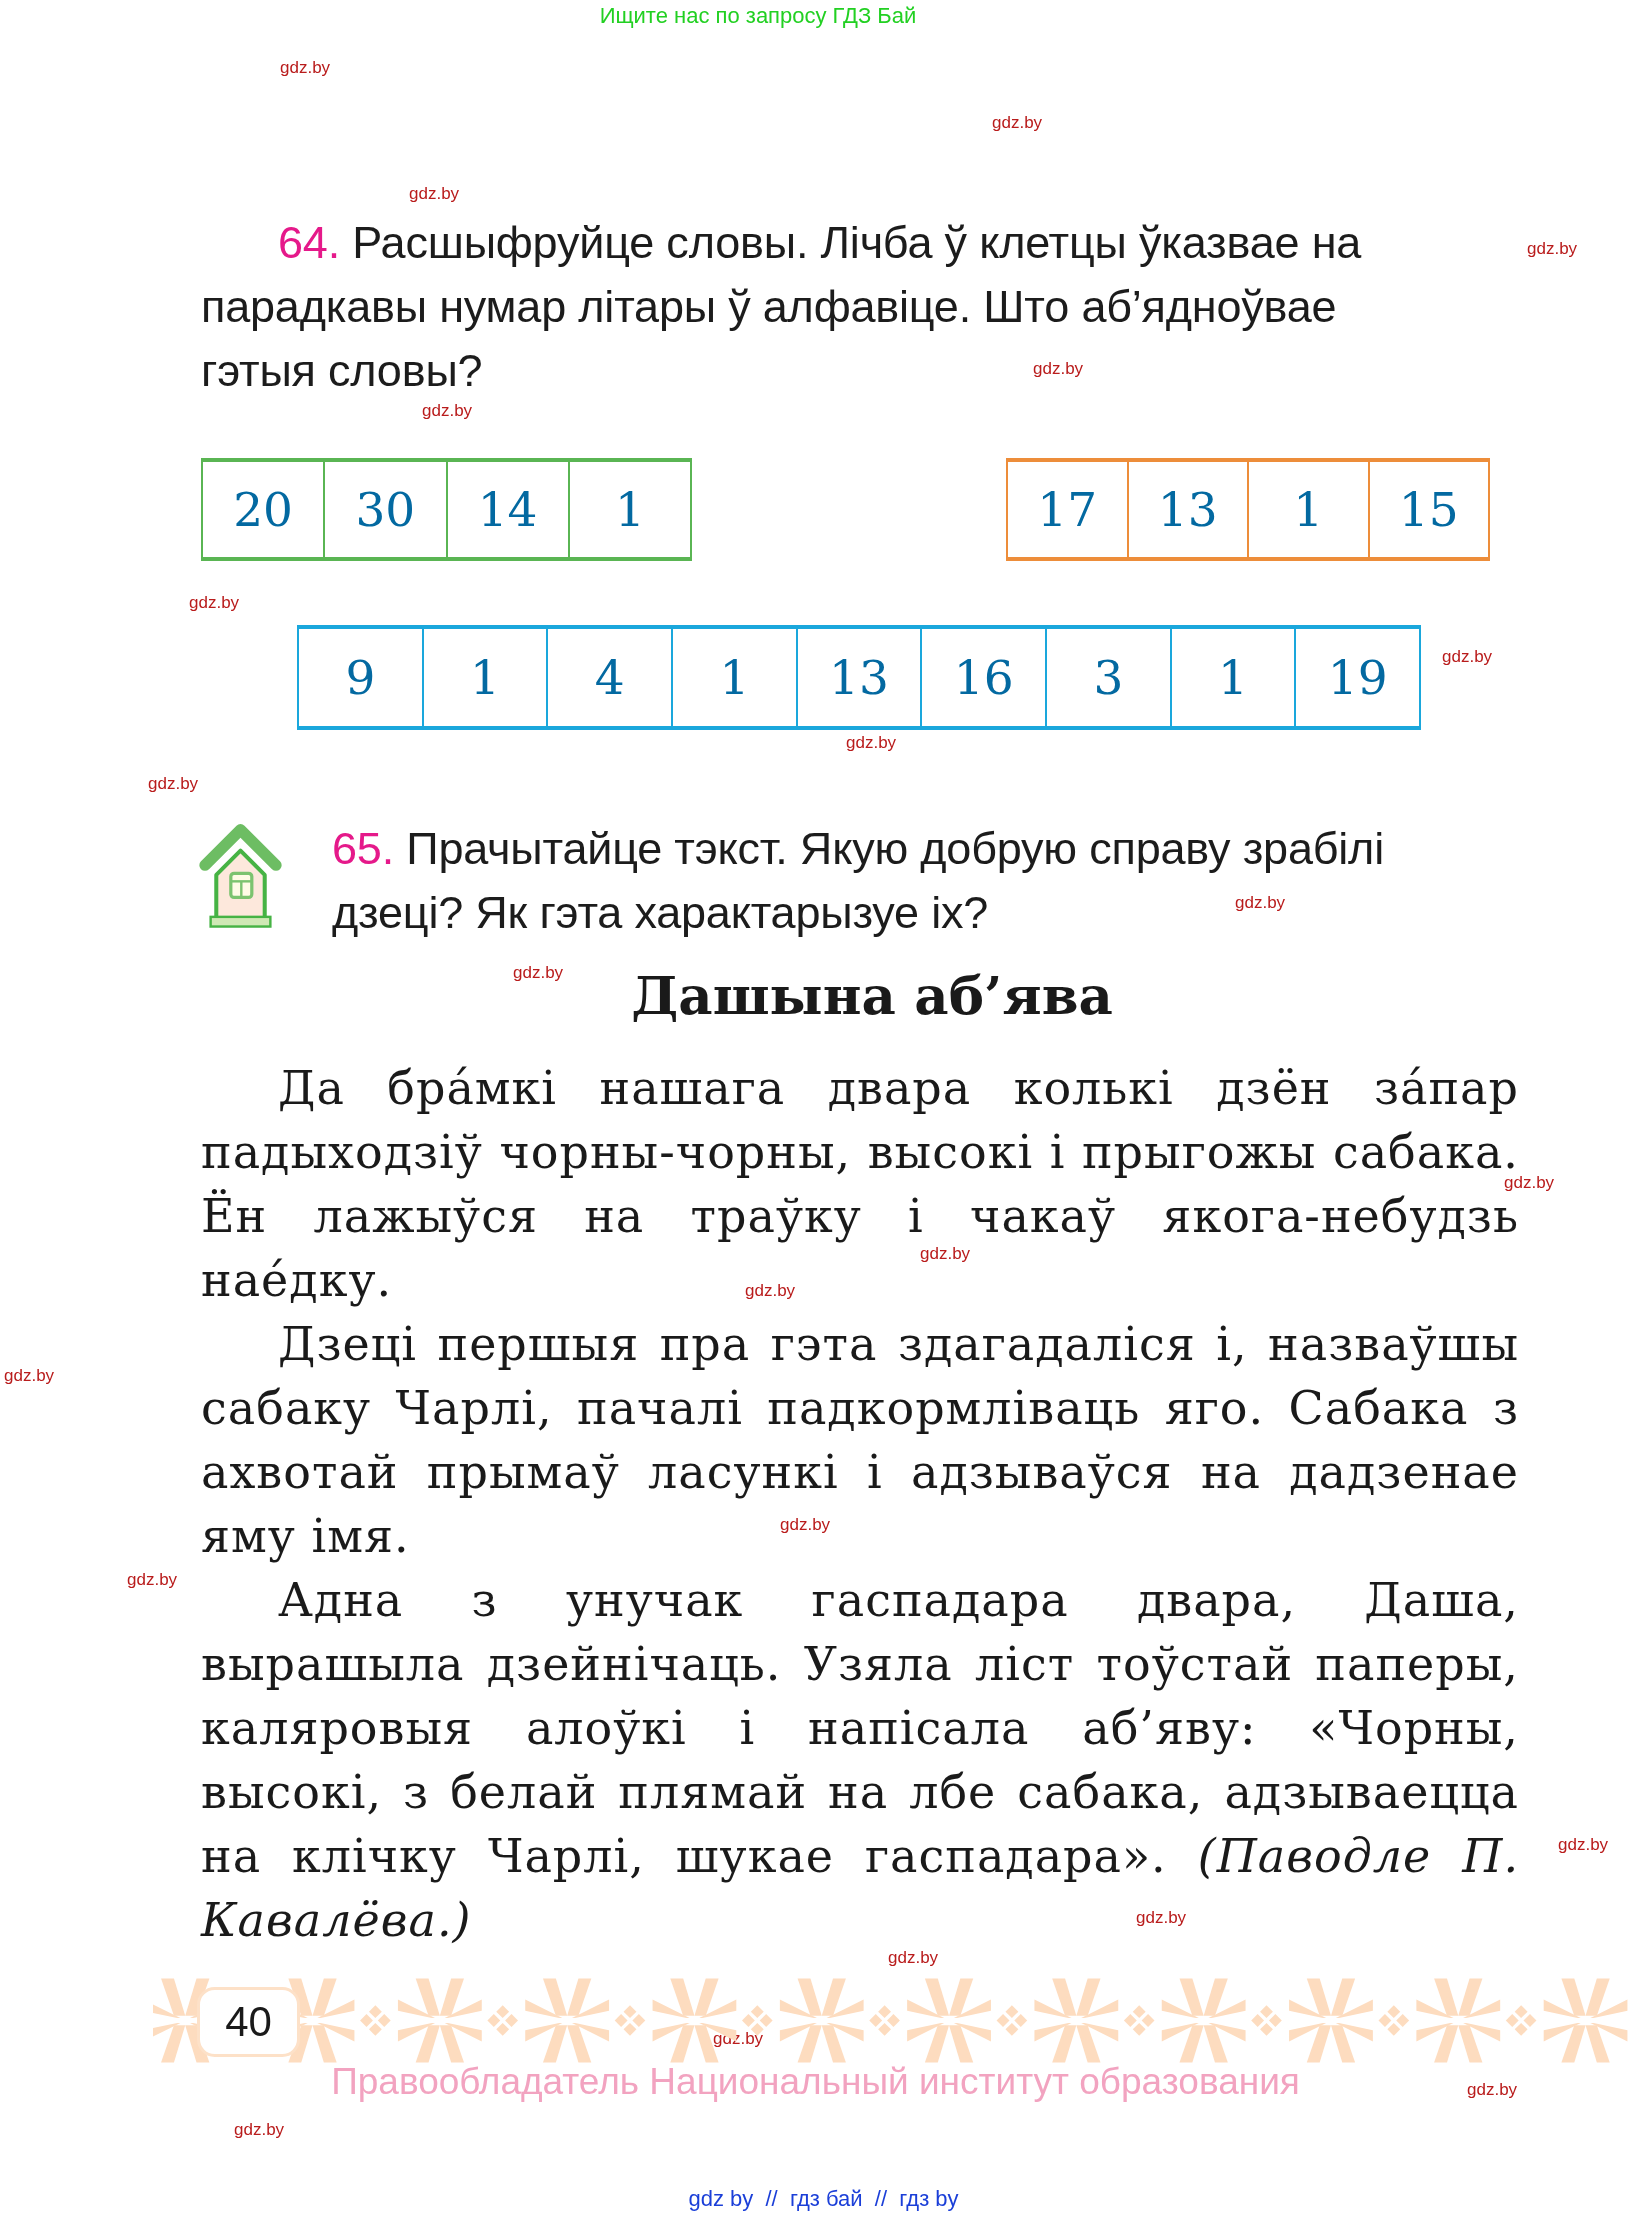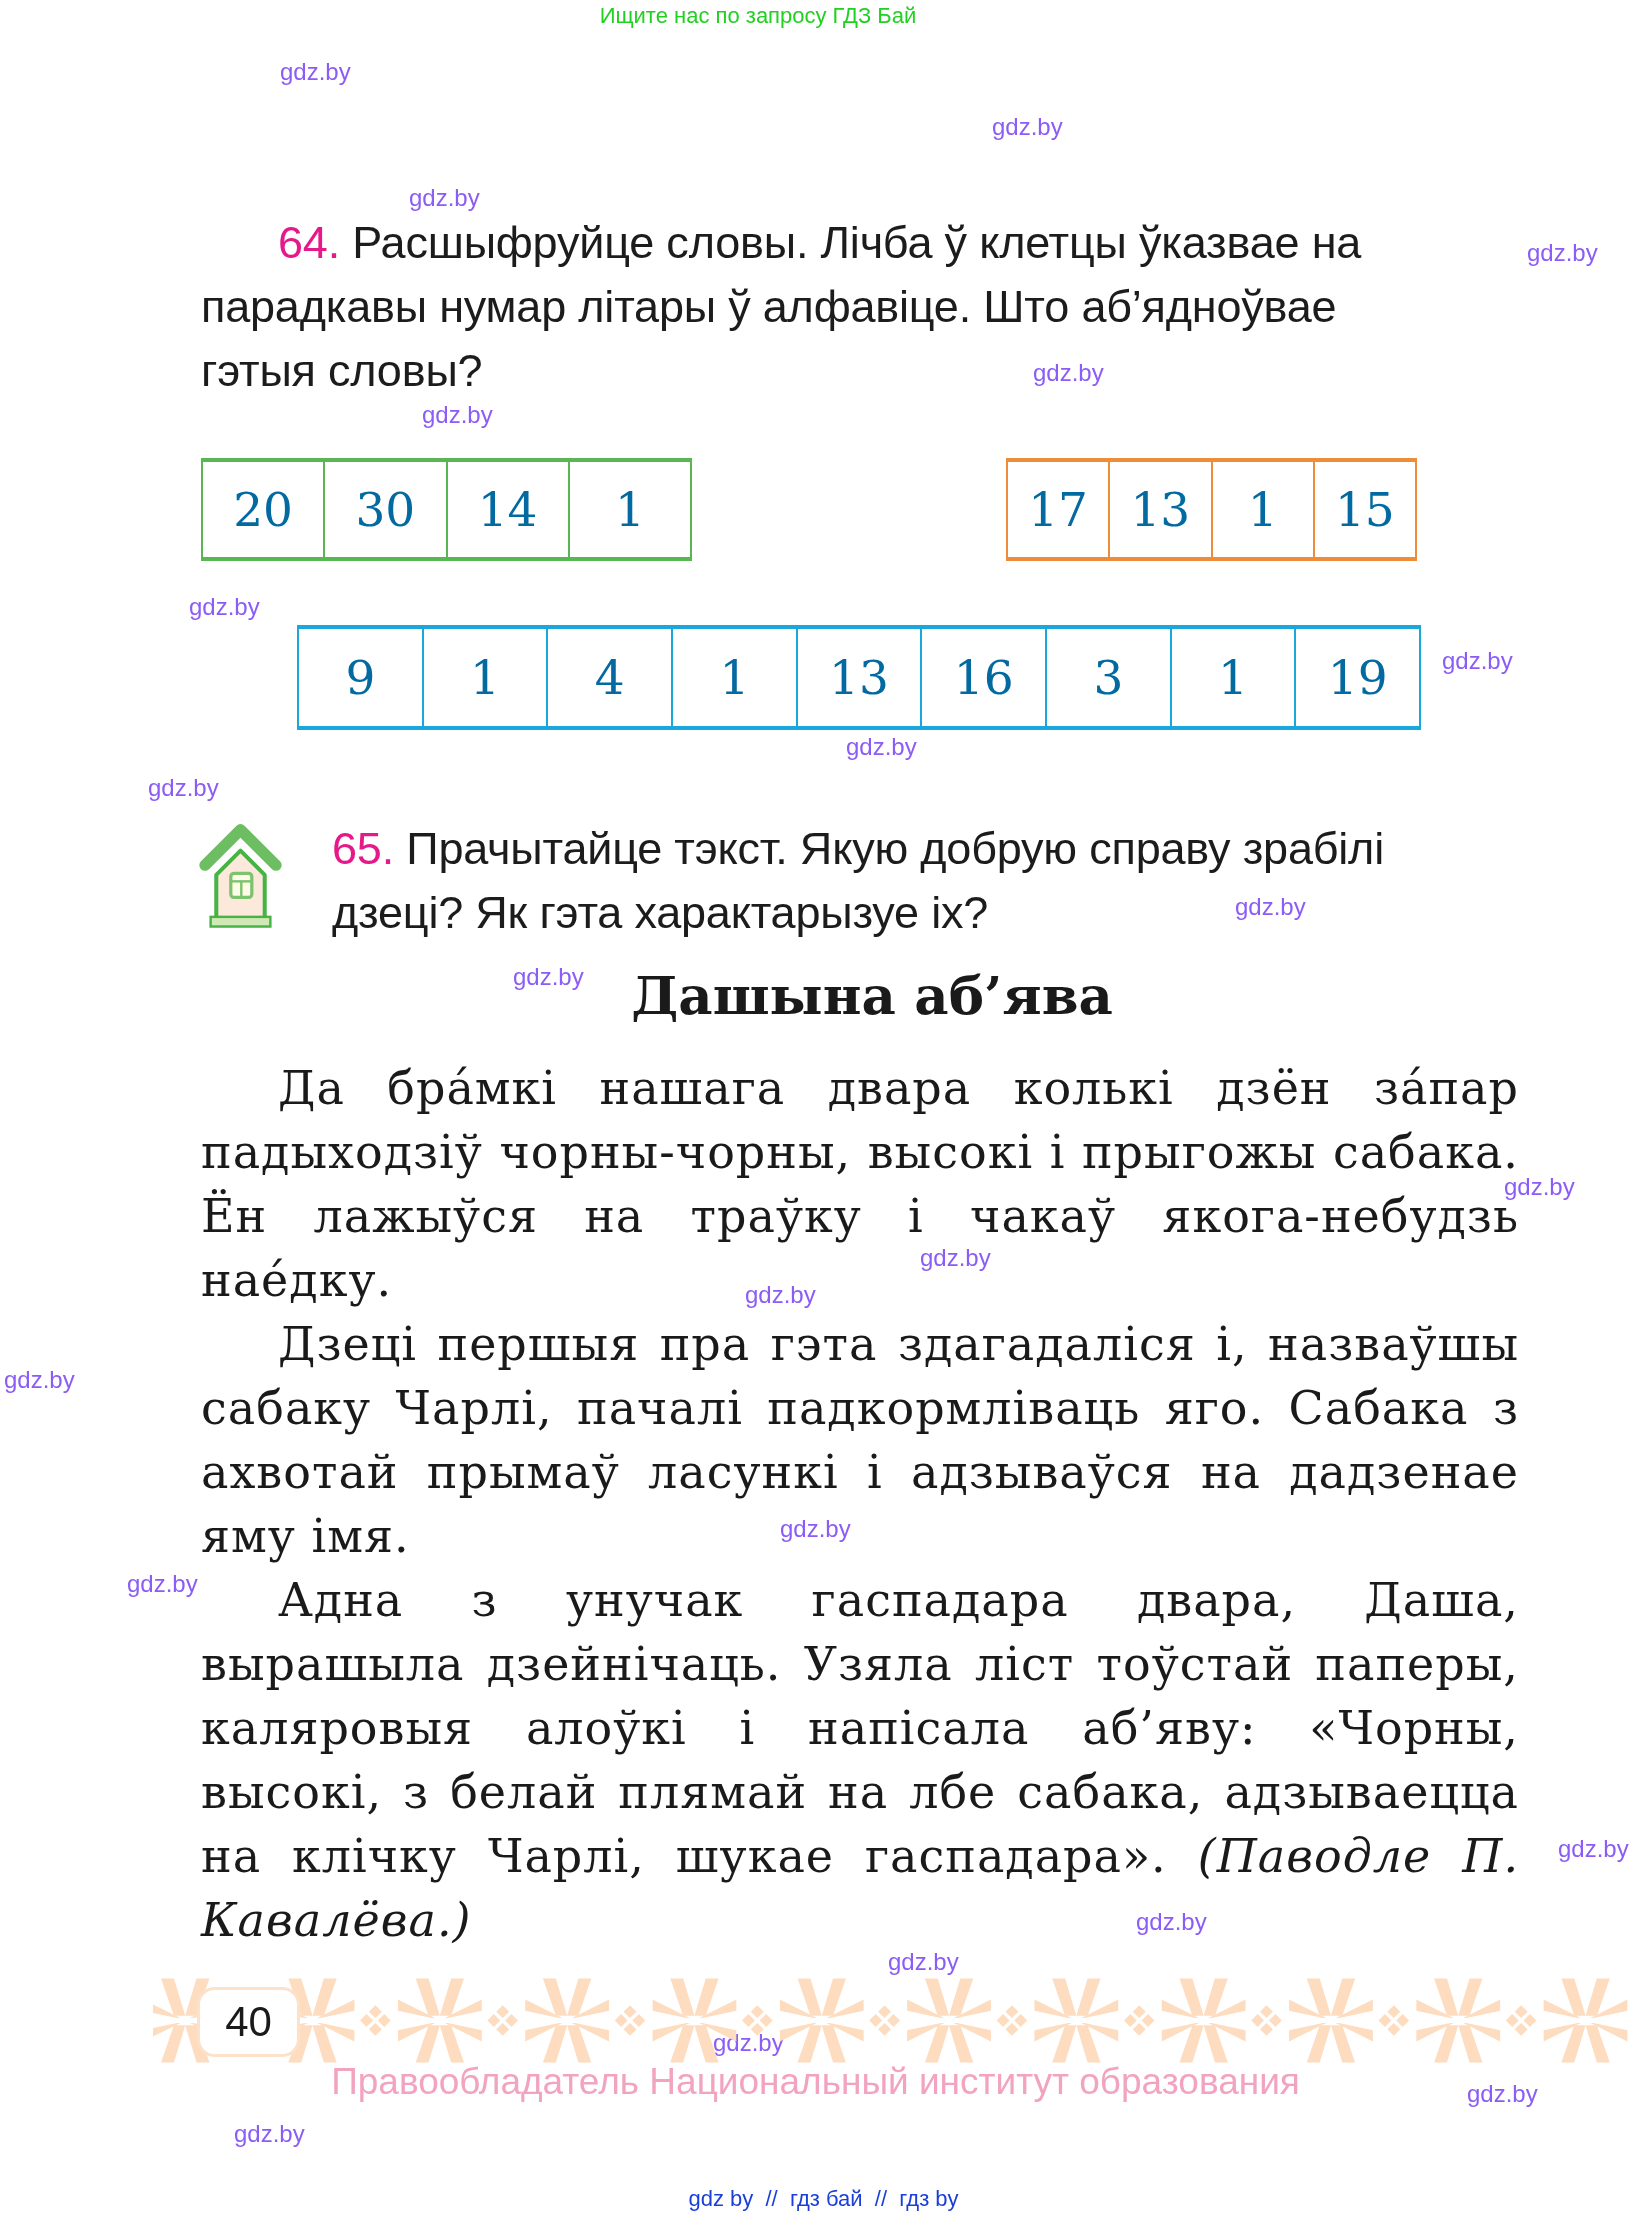--- a/index.html
+++ b/index.html
@@ -2,21 +2,21 @@
 <html style="font-size:13px"><head>
 <meta charset="utf-8">
 <style>
   html, body { margin: 0; padding: 0; background: #ffffff; }
   body { width: 1647px; height: 2216px; position: relative; overflow: hidden; color: #1a1a1a; }
   .abs { position: absolute; }
   .sans { font-family: "Liberation Sans", "DejaVu Sans", sans-serif; }
   .serif { font-family: "DejaVu Serif", "Liberation Serif", serif; }
 
   .top-banner { left: 0; width: 1516px; top: 3.2px; text-align: center; font-size: 22px; color: #22d022; }
-  .wm { font-size: 24px; color: #8b5cf6; white-space: nowrap; }
+  .wm { font-size: 17px; color: #b91c1c; white-space: nowrap; }
 
   .task { left: 201px; width: 1322px; font-size: 45px; line-height: 64px; color: #1c1c1c; letter-spacing: -0.2px; }
   .task .num { color: #e5198a; font-weight: normal; }
   .task p { margin: 0; }
 
   .cells { display: flex; border-style: solid; border-width: 2.4px; border-top-width: 4px; border-bottom-width: 4.8px; box-sizing: border-box; }
   .cell { flex: 1; display: flex; align-items: center; justify-content: center; font-size: 47px; font-family: "DejaVu Serif", "Liberation Serif", serif; color: #0369a1; border-right-style: solid; border-right-width: 2.4px; }
   .cell:last-child { border-right: none; }
   .green { border-color: #5ab553; }
   .green .cell { border-right-color: #5ab553; }
@@ -73,21 +73,21 @@
   <p>гэтыя словы?</p>
 </div>
 
 <div class="abs cells green" style="left:201px; top:458px; width:491px; height:103px;">
   <div class="cell">20</div>
   <div class="cell">30</div>
   <div class="cell">14</div>
   <div class="cell">1</div>
 </div>
 
-<div class="abs cells orange" style="left:1006px; top:458px; width:411px; height:103px;">
+<div class="abs cells orange" style="left:1006px; top:458px; width:484px; height:103px;">
   <div class="cell">17</div>
   <div class="cell">13</div>
   <div class="cell">1</div>
   <div class="cell">15</div>
 </div>
 
 <div class="abs cells blue" style="left:297px; top:625px; width:1124px; height:105px;">
   <div class="cell">9</div>
   <div class="cell">1</div>
   <div class="cell">4</div>

